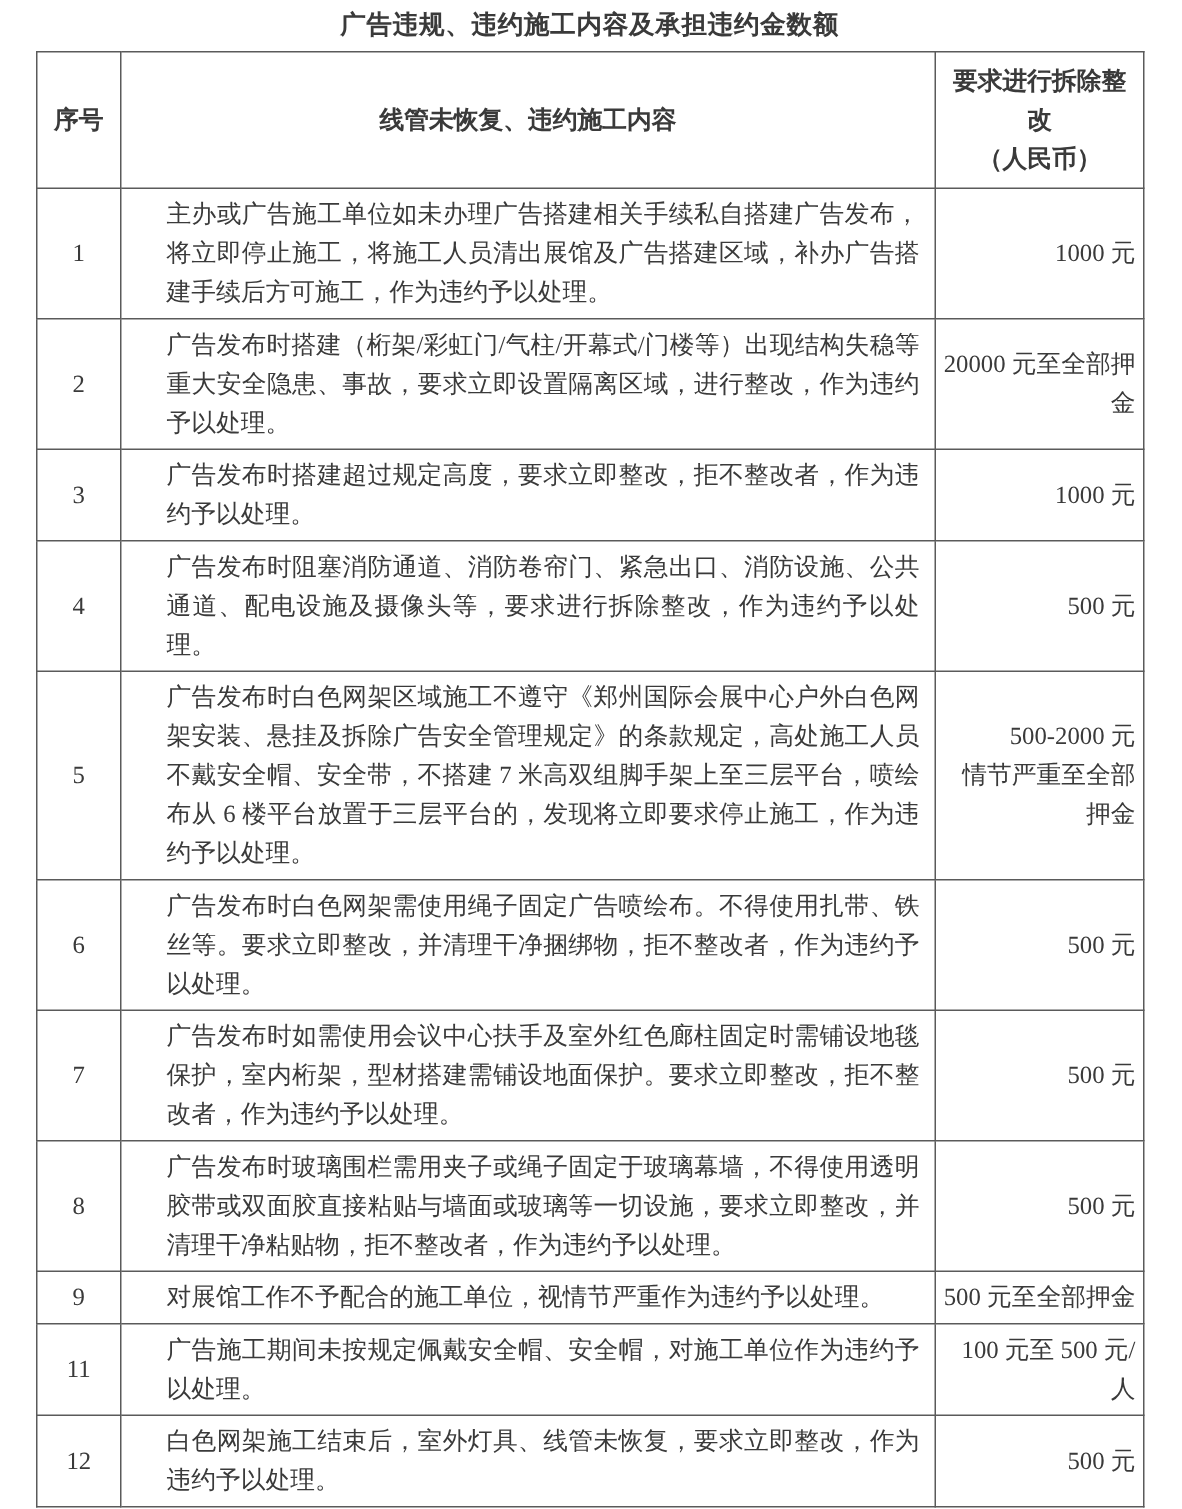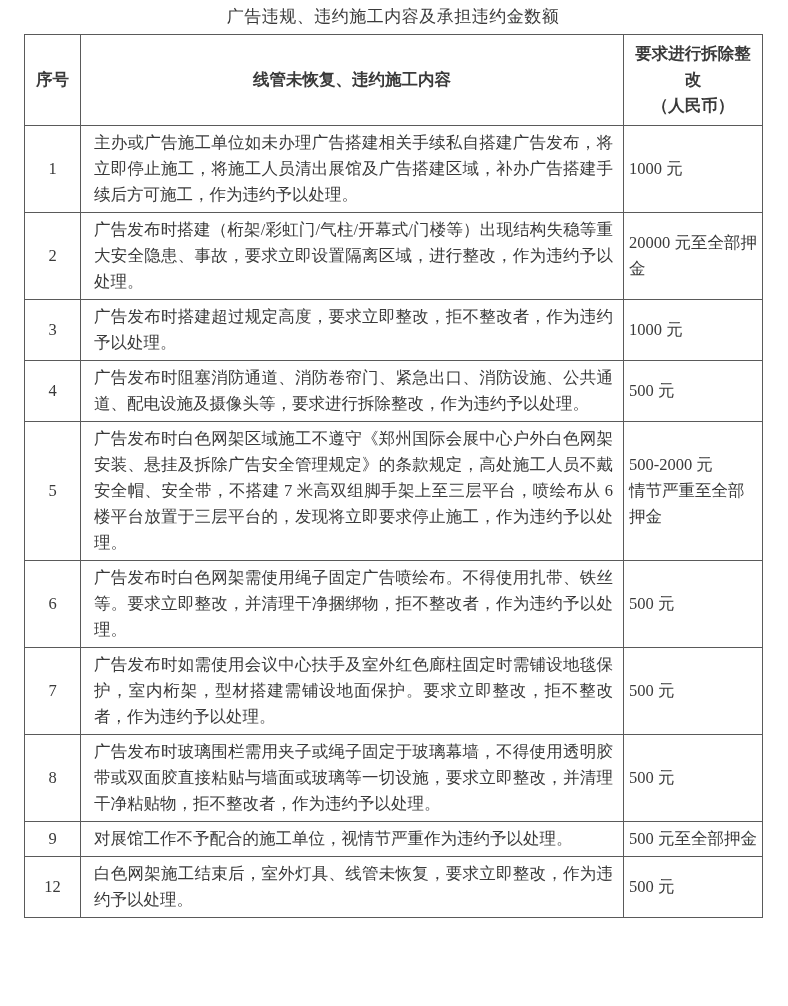--- a/index.html
+++ b/index.html
@@ -13,21 +13,21 @@
     color: #3a3a3a;
     -webkit-font-smoothing: antialiased;
   }
   .page {
     width: 788px;
     box-sizing: border-box;
     padding: 6px 26px 10px 24px;
   }
   .doc-title {
     text-align: center;
-    font-weight: normal;
+    font-weight: bold;
     font-size: 17px;
     line-height: 22px;
     margin: 0 0 6px 0;
     letter-spacing: 0.5px;
   }
   table.penalty-table {
     border-collapse: collapse;
     table-layout: fixed;
     width: 738px;
   }
@@ -47,24 +47,24 @@
     text-align: center;
     padding: 6px 4px;
   }
   td.cell-no {
     text-align: center;
     padding: 3px 2px;
   }
   td.cell-content {
     text-align: justify;
     text-justify: inter-ideograph;
-    padding: 4px 10px 4px 13px;
+    padding: 4px 10px 4px 30px;
   }
   td.cell-penalty {
-    text-align: left;
+    text-align: right;
     padding: 3px 5px;
     white-space: pre-line;
     margin-left: 27px;
   }
 </style>
 </head>
 <body>
 
 <div class="page">
 
@@ -137,20 +137,26 @@
     <td class="cell-penalty">500 元</td>
   </tr>
 
   <tr>
     <td class="cell-no">9</td>
     <td class="cell-content">对展馆工作不予配合的施工单位，视情节严重作为违约予以处理。</td>
     <td class="cell-penalty">500 元至全部押金</td>
   </tr>
 
 
+  <tr>
+    <td class="cell-no">11</td>
+    <td class="cell-content">广告施工期间未按规定佩戴安全帽、安全帽，对施工单位作为违约予以处理。</td>
+    <td class="cell-penalty">100 元至 500 元/
+人</td>
+  </tr>
 
   <tr>
     <td class="cell-no">12</td>
     <td class="cell-content">白色网架施工结束后，室外灯具、线管未恢复，要求立即整改，作为违约予以处理。</td>
     <td class="cell-penalty">500 元</td>
   </tr>
 
 </tbody>
   </table>
 

